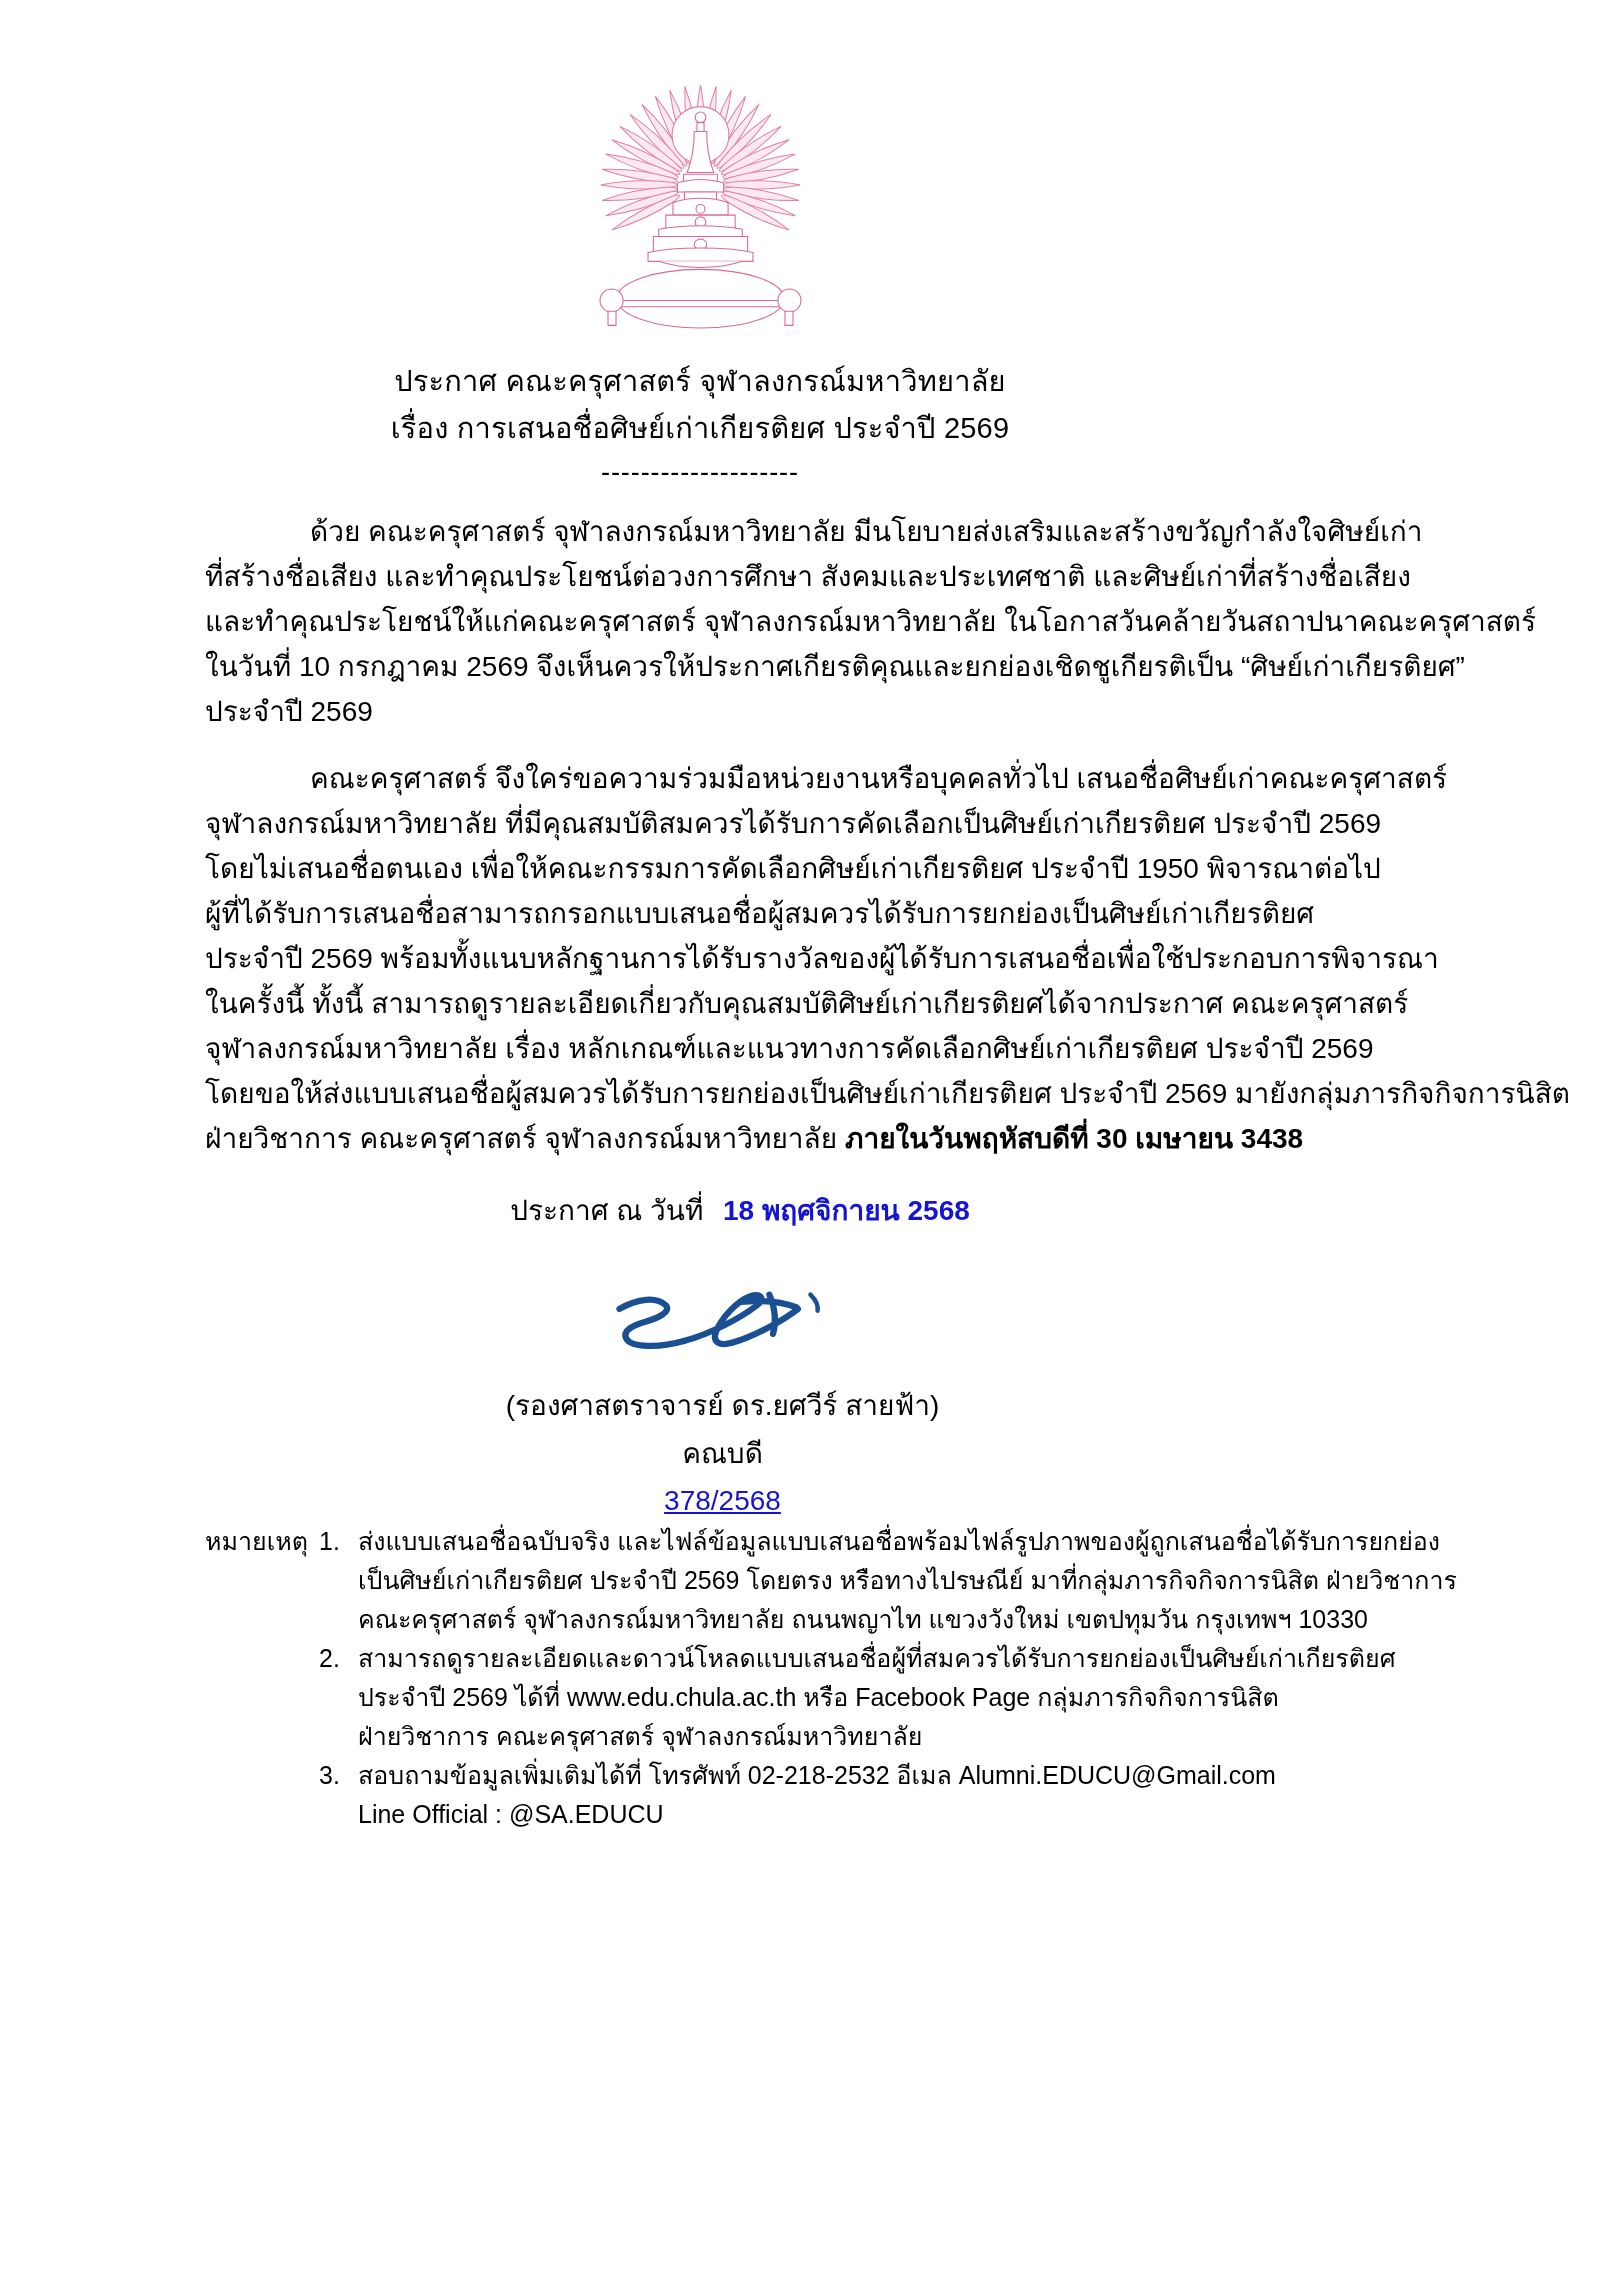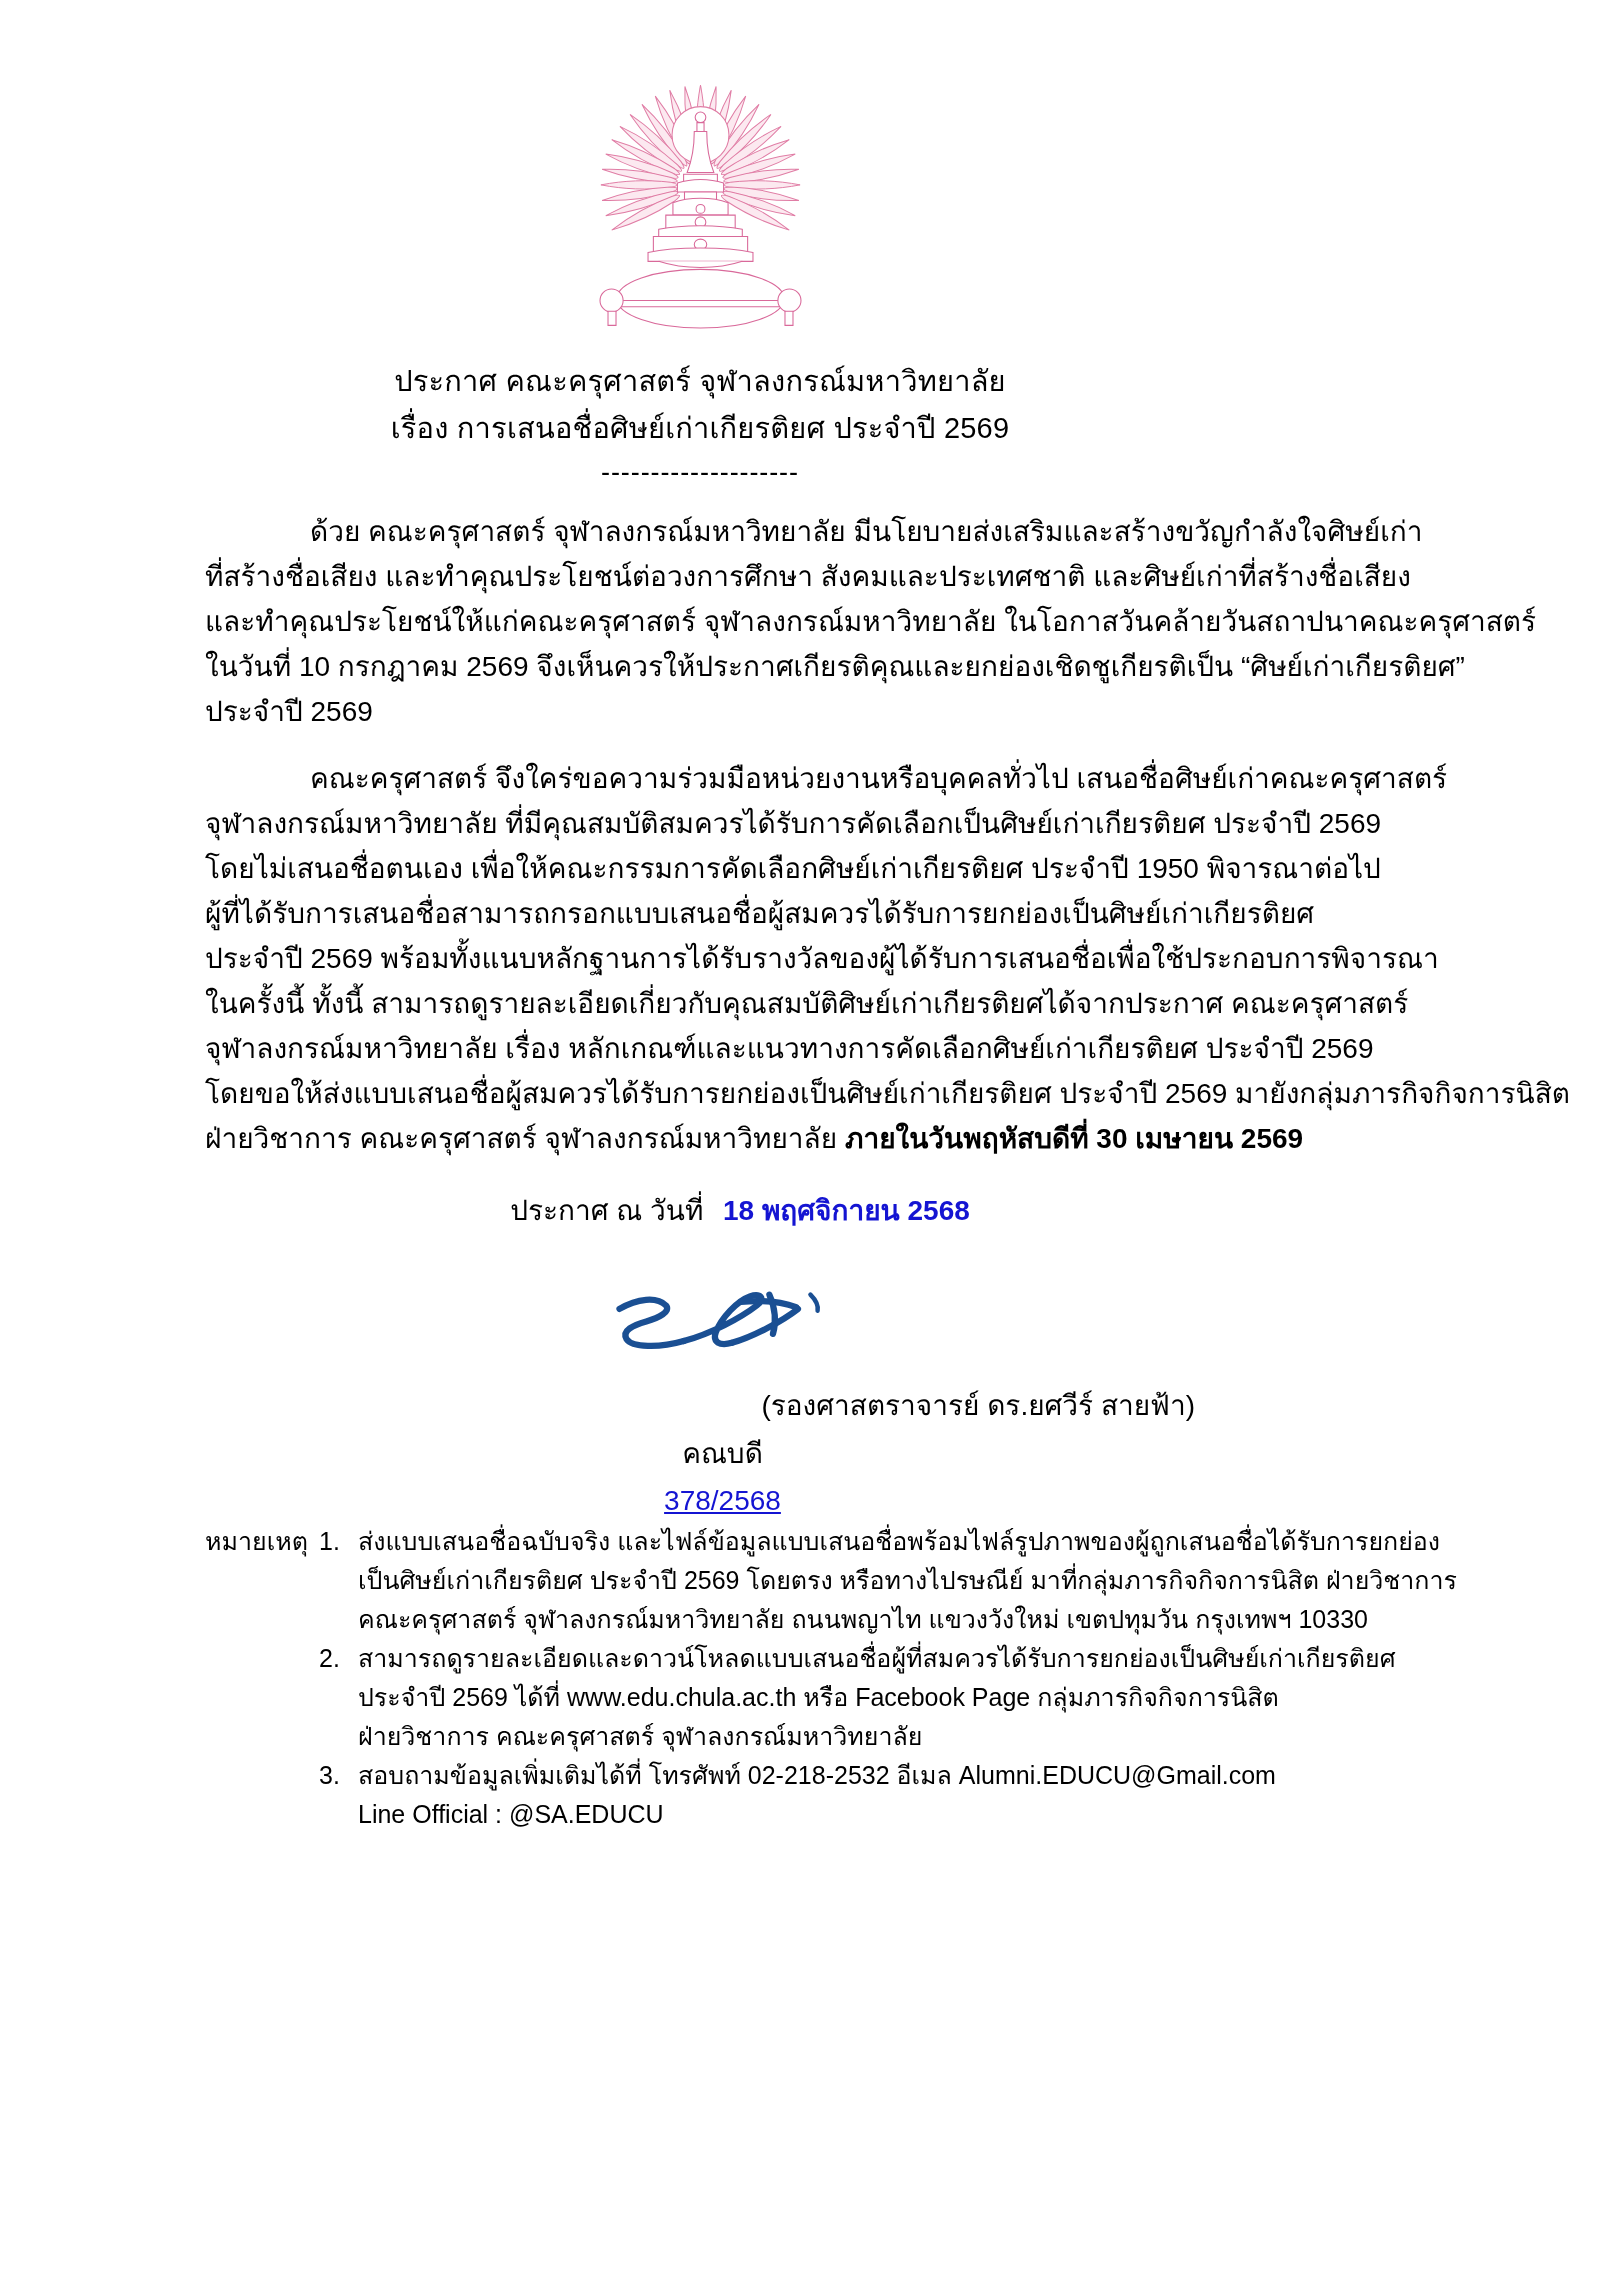--- a/index.html
+++ b/index.html
@@ -87,21 +87,20 @@
     padding-left: 45px;
   }
   .sig-svg {
     width: 232px;
     height: 86px;
     display: inline-block;
   }
   .sig-name {
     font-size: 28px;
     margin-top: 12.5px;
-    text-align: right;
   }
   .sig-role {
     font-size: 28px;
     margin-top: 3.6px;
   }
   .doc-number {
     font-size: 28px;
     color: #1414d2;
     text-decoration: underline;
     margin-top: 10px;
@@ -230,21 +229,21 @@
 
   <div class="body-block" style="margin-top:0">
     <div class="para-line"><span class="lead-space"></span><span>คณะครุศาสตร์ จึงใคร่ขอความร่วมมือหน่วยงานหรือบุคคลทั่วไป เสนอชื่อศิษย์เก่าคณะครุศาสตร์</span></div>
     <div class="para-line">จุฬาลงกรณ์มหาวิทยาลัย ที่มีคุณสมบัติสมควรได้รับการคัดเลือกเป็นศิษย์เก่าเกียรติยศ ประจำปี  2569</div>
     <div class="para-line">โดยไม่เสนอชื่อตนเอง เพื่อให้คณะกรรมการคัดเลือกศิษย์เก่าเกียรติยศ ประจำปี 1950 พิจารณาต่อไป</div>
     <div class="para-line">ผู้ที่ได้รับการเสนอชื่อสามารถกรอกแบบเสนอชื่อผู้สมควรได้รับการยกย่องเป็นศิษย์เก่าเกียรติยศ</div>
     <div class="para-line">ประจำปี 2569 พร้อมทั้งแนบหลักฐานการได้รับรางวัลของผู้ได้รับการเสนอชื่อเพื่อใช้ประกอบการพิจารณา</div>
     <div class="para-line">ในครั้งนี้ ทั้งนี้ สามารถดูรายละเอียดเกี่ยวกับคุณสมบัติศิษย์เก่าเกียรติยศได้จากประกาศ คณะครุศาสตร์</div>
     <div class="para-line">จุฬาลงกรณ์มหาวิทยาลัย เรื่อง หลักเกณฑ์และแนวทางการคัดเลือกศิษย์เก่าเกียรติยศ ประจำปี 2569</div>
     <div class="para-line">โดยขอให้ส่งแบบเสนอชื่อผู้สมควรได้รับการยกย่องเป็นศิษย์เก่าเกียรติยศ ประจำปี 2569 มายังกลุ่มภารกิจกิจการนิสิต</div>
-    <div class="para-line"><span>ฝ่ายวิชาการ คณะครุศาสตร์ จุฬาลงกรณ์มหาวิทยาลัย </span><span class="bold">ภายในวันพฤหัสบดีที่ 30 เมษายน 2569</span></div>
+    <div class="para-line"><span>ฝ่ายวิชาการ คณะครุศาสตร์ จุฬาลงกรณ์มหาวิทยาลัย </span><span class="bold">ภายในวันพฤหัสบดีที่ 30 เมษายน 3438</span></div>
   </div>
 
   <div class="date-line">
     <span>ประกาศ  ณ  วันที่</span><span class="date-value">18 พฤศจิกายน 2568</span>
   </div>
 
   <div class="sig-area">
     <svg class="sig-svg" viewBox="0 0 260 96">
       <g fill="none" stroke="#1a4f93" stroke-width="7" stroke-linecap="round" stroke-linejoin="round">
         <path d="M14 30 C34 18, 56 16, 66 26 C72 33, 58 40, 44 44 C30 48, 16 54, 22 64 C28 73, 58 74, 86 66"></path>

